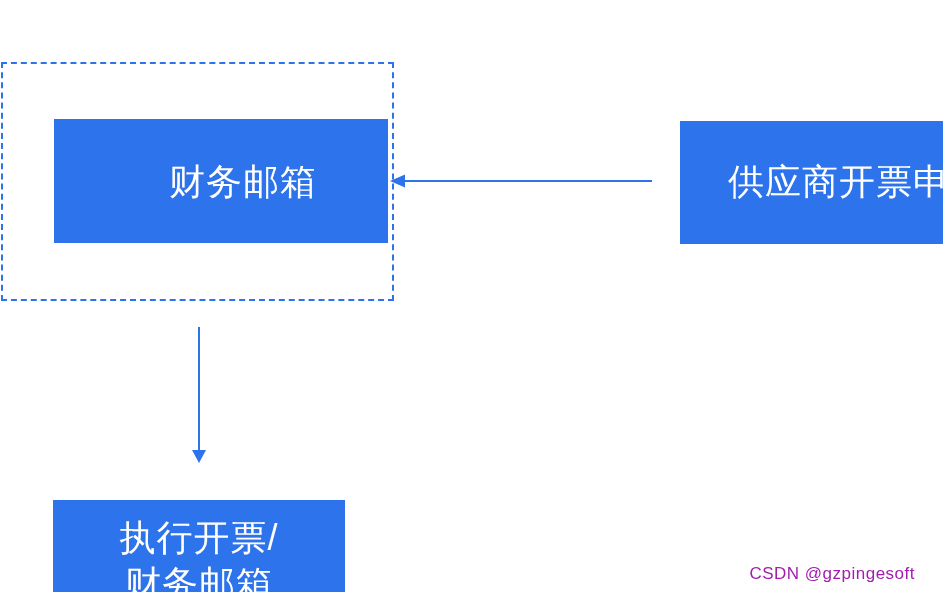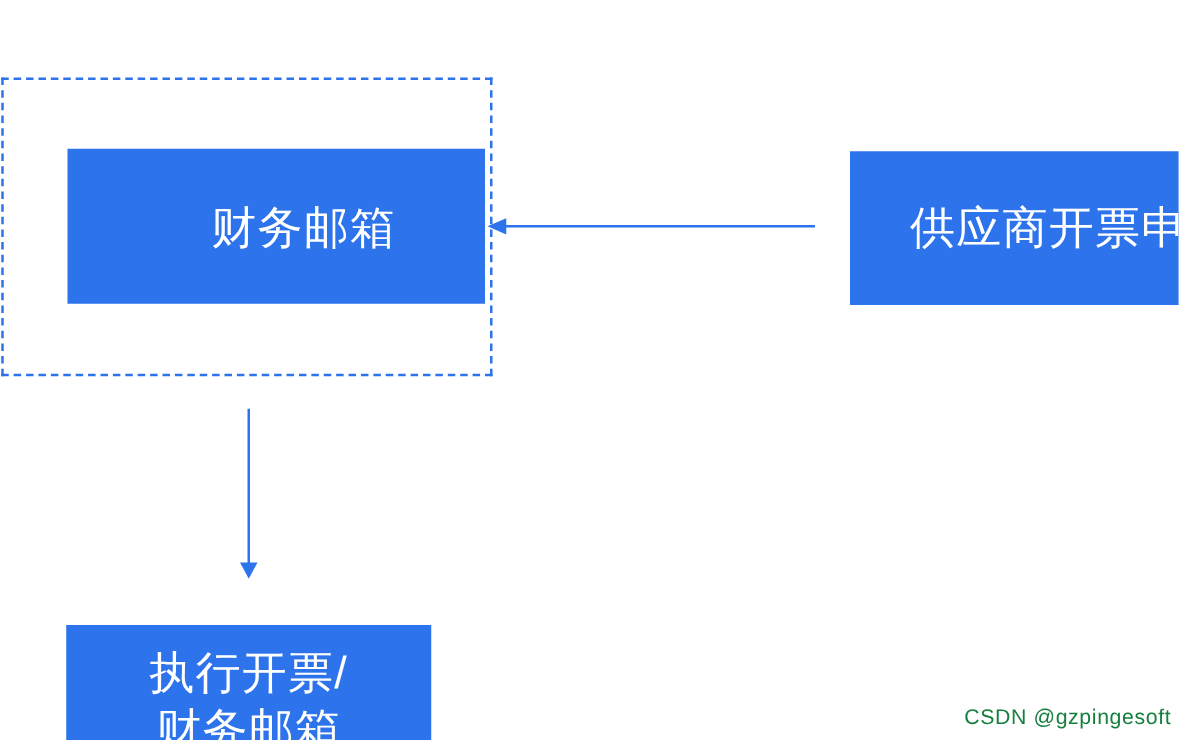--- a/index.html
+++ b/index.html
@@ -66,25 +66,25 @@
   .connector-layer {
     position: absolute;
     left: 0;
     top: 0;
     width: 943px;
     height: 592px;
     pointer-events: none;
   }
   .watermark {
     position: absolute;
-    right: 6px;
+    right: 28px;
     bottom: 8px;
     font-size: 17px;
     font-weight: 400;
-    color: #15803d;
+    color: #a21caf;
     letter-spacing: 0.5px;
   }
 </style>
 </head>
 <body>
 
 <div class="canvas">
 
   <div class="dashed-boundary"></div>
 

